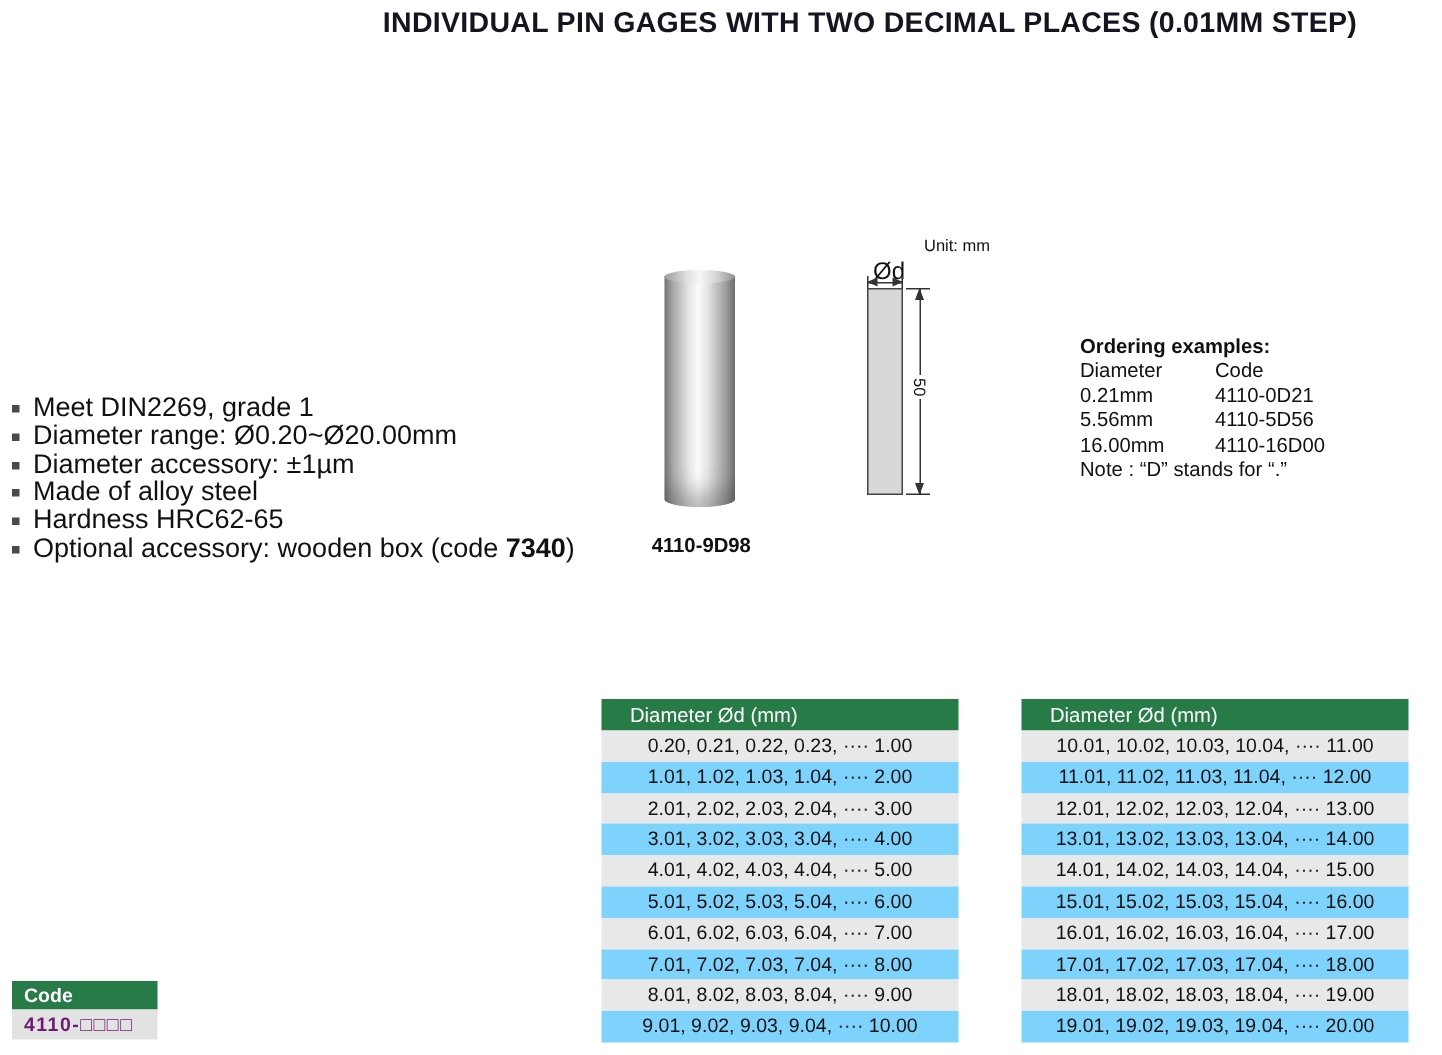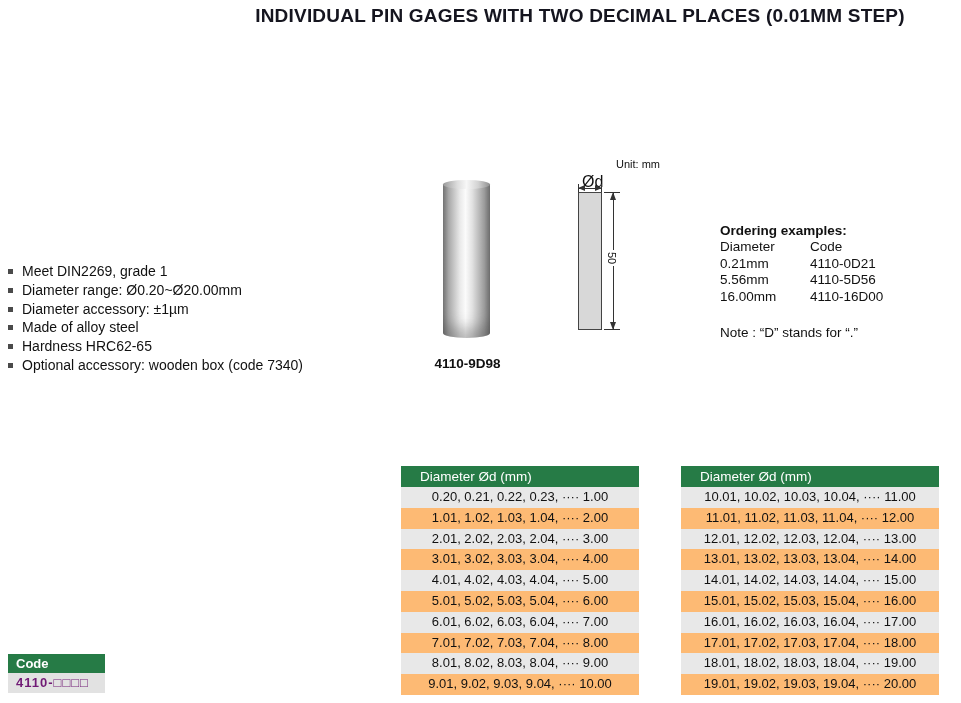--- a/index.html
+++ b/index.html
@@ -2,24 +2,24 @@
 <html><head>
 <meta charset="utf-8">
 <style>
   * { margin:0; padding:0; box-sizing:border-box; }
   body { background:#ffffff; font-family:"Liberation Sans", sans-serif; }
   .page { position:relative; width:961px; height:703px; background:#ffffff; overflow:hidden; color:#111; }
 
   .title { position:absolute; left:200px; top:5px; width:760px; text-align:center;
            font-size:19px; font-weight:bold; color:#15151f; letter-spacing:0.2px; }
 
-  .features { position:absolute; left:8px; top:262px; list-style:none; font-size:14px; color:#111; }
+  .features { position:absolute; left:8px; top:262px; list-style:none; font-size:18px; color:#111; }
   .features li { line-height:18.8px; white-space:nowrap; }
   .bullet { display:inline-block; width:5px; height:5px; background:#4a4a4a; margin-right:9px; margin-bottom:2px; }
-  .features b { font-weight:normal; }
+  .features b { font-weight:bold; }
 
   
   .pin { position:absolute; left:443px; top:180px; width:47px; height:158px; }
   .pin-top { position:absolute; left:0; top:0; width:100%; height:9px; border-radius:50%;
              background:linear-gradient(to right,#9a9a9a,#dcdcdc 30%,#f7f7f7 50%,#d2d2d2 75%,#8f8f8f);
              z-index:2; }
   .pin-body { position:absolute; left:0; top:4px; width:100%; height:154px;
               background:linear-gradient(to right,#747474 0%,#a8a8a8 12%,#e9e9e9 36%,#fbfbfb 48%,#e2e2e2 62%,#9b9b9b 88%,#6e6e6e 100%);
               border-radius:0 0 50% 50% / 0 0 5px 5px;
               box-shadow:inset 0 -20px 14px -10px rgba(70,70,70,0.35); }
@@ -46,29 +46,29 @@
   .arr-down   { position:absolute; left:610px; top:322px; width:0; height:0;
                 border-left:3px solid transparent; border-right:3px solid transparent; border-top:8px solid #333; }
   .len-label  { position:absolute; left:606px; top:250px; font-size:11px; color:#111;
                 writing-mode:vertical-rl; background:#fff; padding:2px 0; }
 
   
   .ordering  { position:absolute; left:720px; top:222px; width:210px; font-size:13.5px; color:#111; }
   .ord-title { font-weight:bold; line-height:17px; }
   .ord-row   { display:flex; line-height:16.6px; }
   .ord-row .c1 { width:90px; }
-  .ord-note  { line-height:16.6px;margin-top:20px; }
+  .ord-note  { line-height:16.6px; }
 
   
   .dtable { position:absolute; font-size:13px; color:#111; }
   .left-table  { left:401px; top:466px; width:238px; }
   .right-table { left:681px; top:466px; width:258px; }
   .thead { height:21px; line-height:21px; background:#267b46; color:#ffffff;
            font-weight:normal; font-size:13.5px; padding-left:19px; }
-  .trow  { height:20.8px; line-height:20.8px; text-align:center; background:#fdba74; }
+  .trow  { height:20.8px; line-height:20.8px; text-align:center; background:#7dd3fc; }
   .dtable .trow:nth-child(even) { background:#e8e8e8; }
 
   
   .codebox  { position:absolute; left:8px; top:654px; width:97px; font-size:13px; }
   .code-head{ background:#267b46; color:#fff; font-weight:bold; height:19px; line-height:19px; padding-left:8px; }
   .code-val { background:#e2e2e2; color:#701a75; font-weight:bold; height:20px; line-height:20px; padding-left:8px; letter-spacing:1px; }
 </style>
 </head>
 <body>
 

